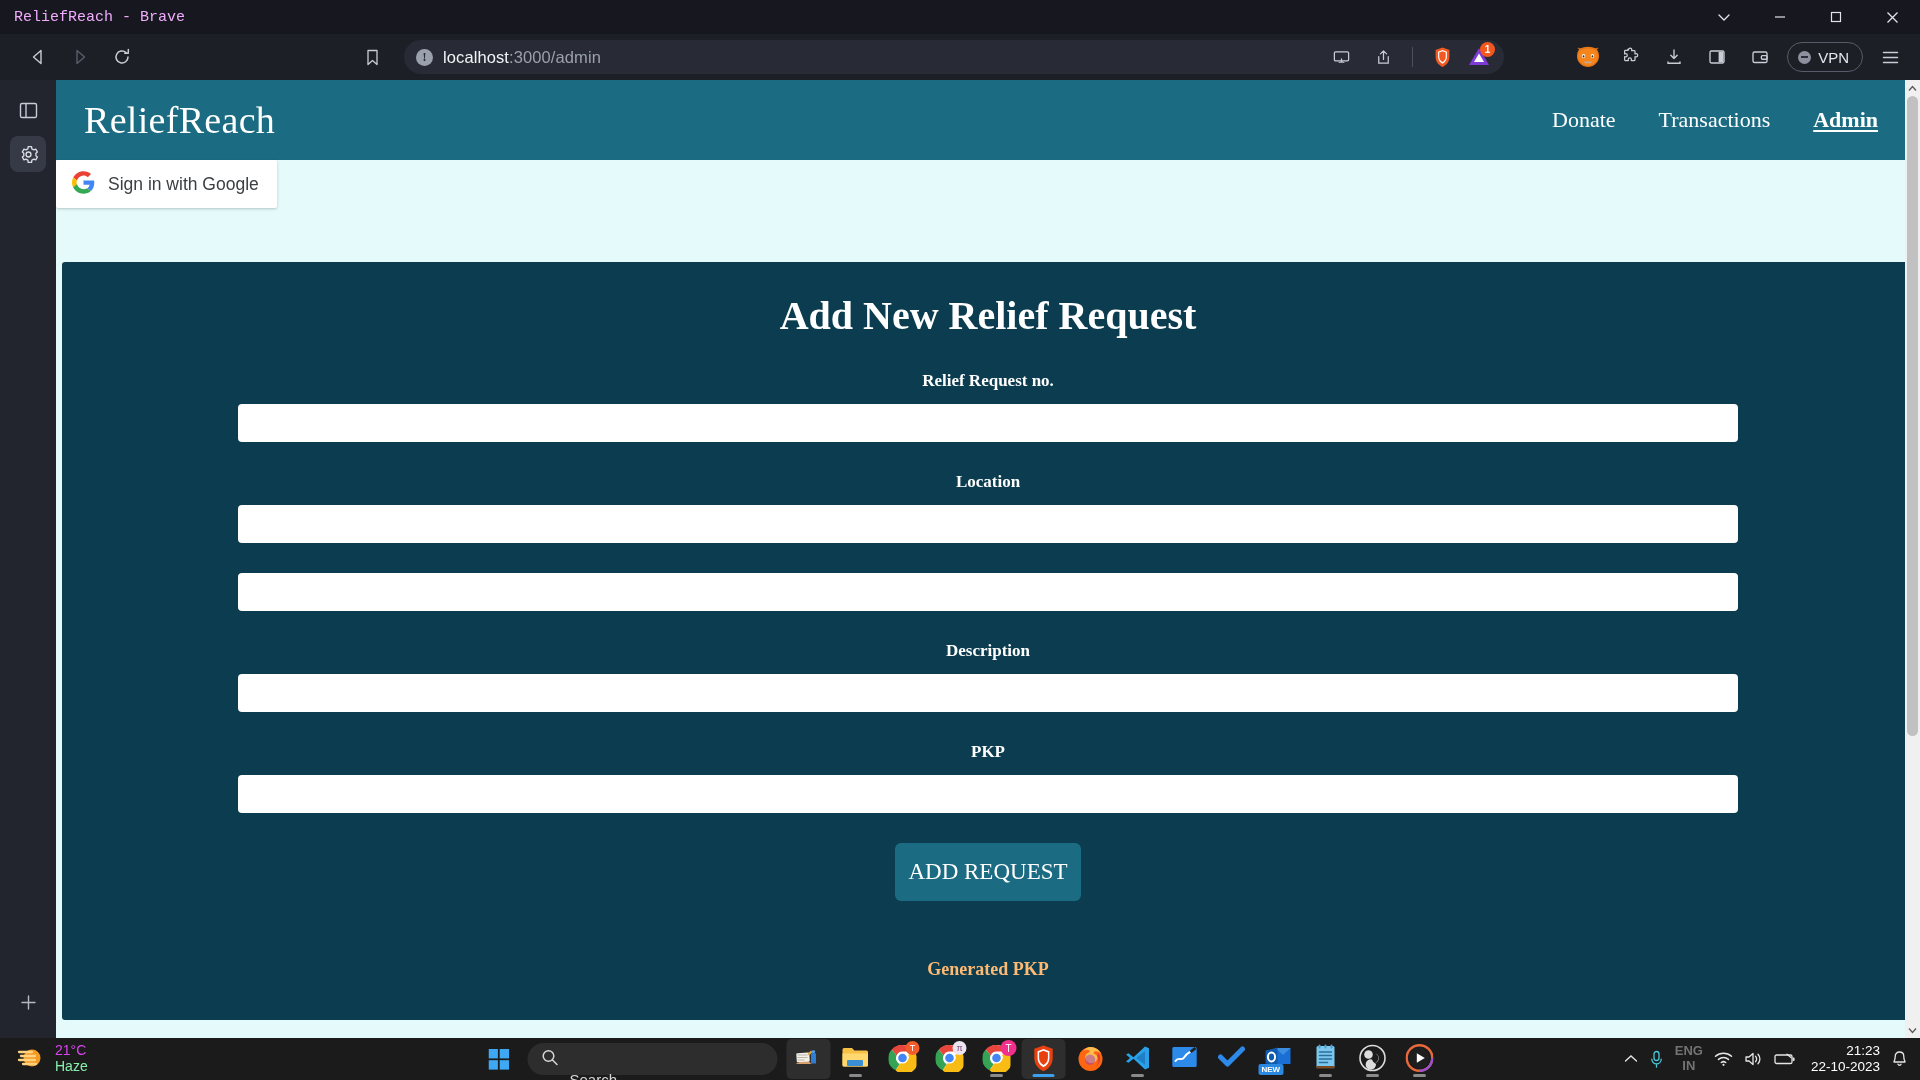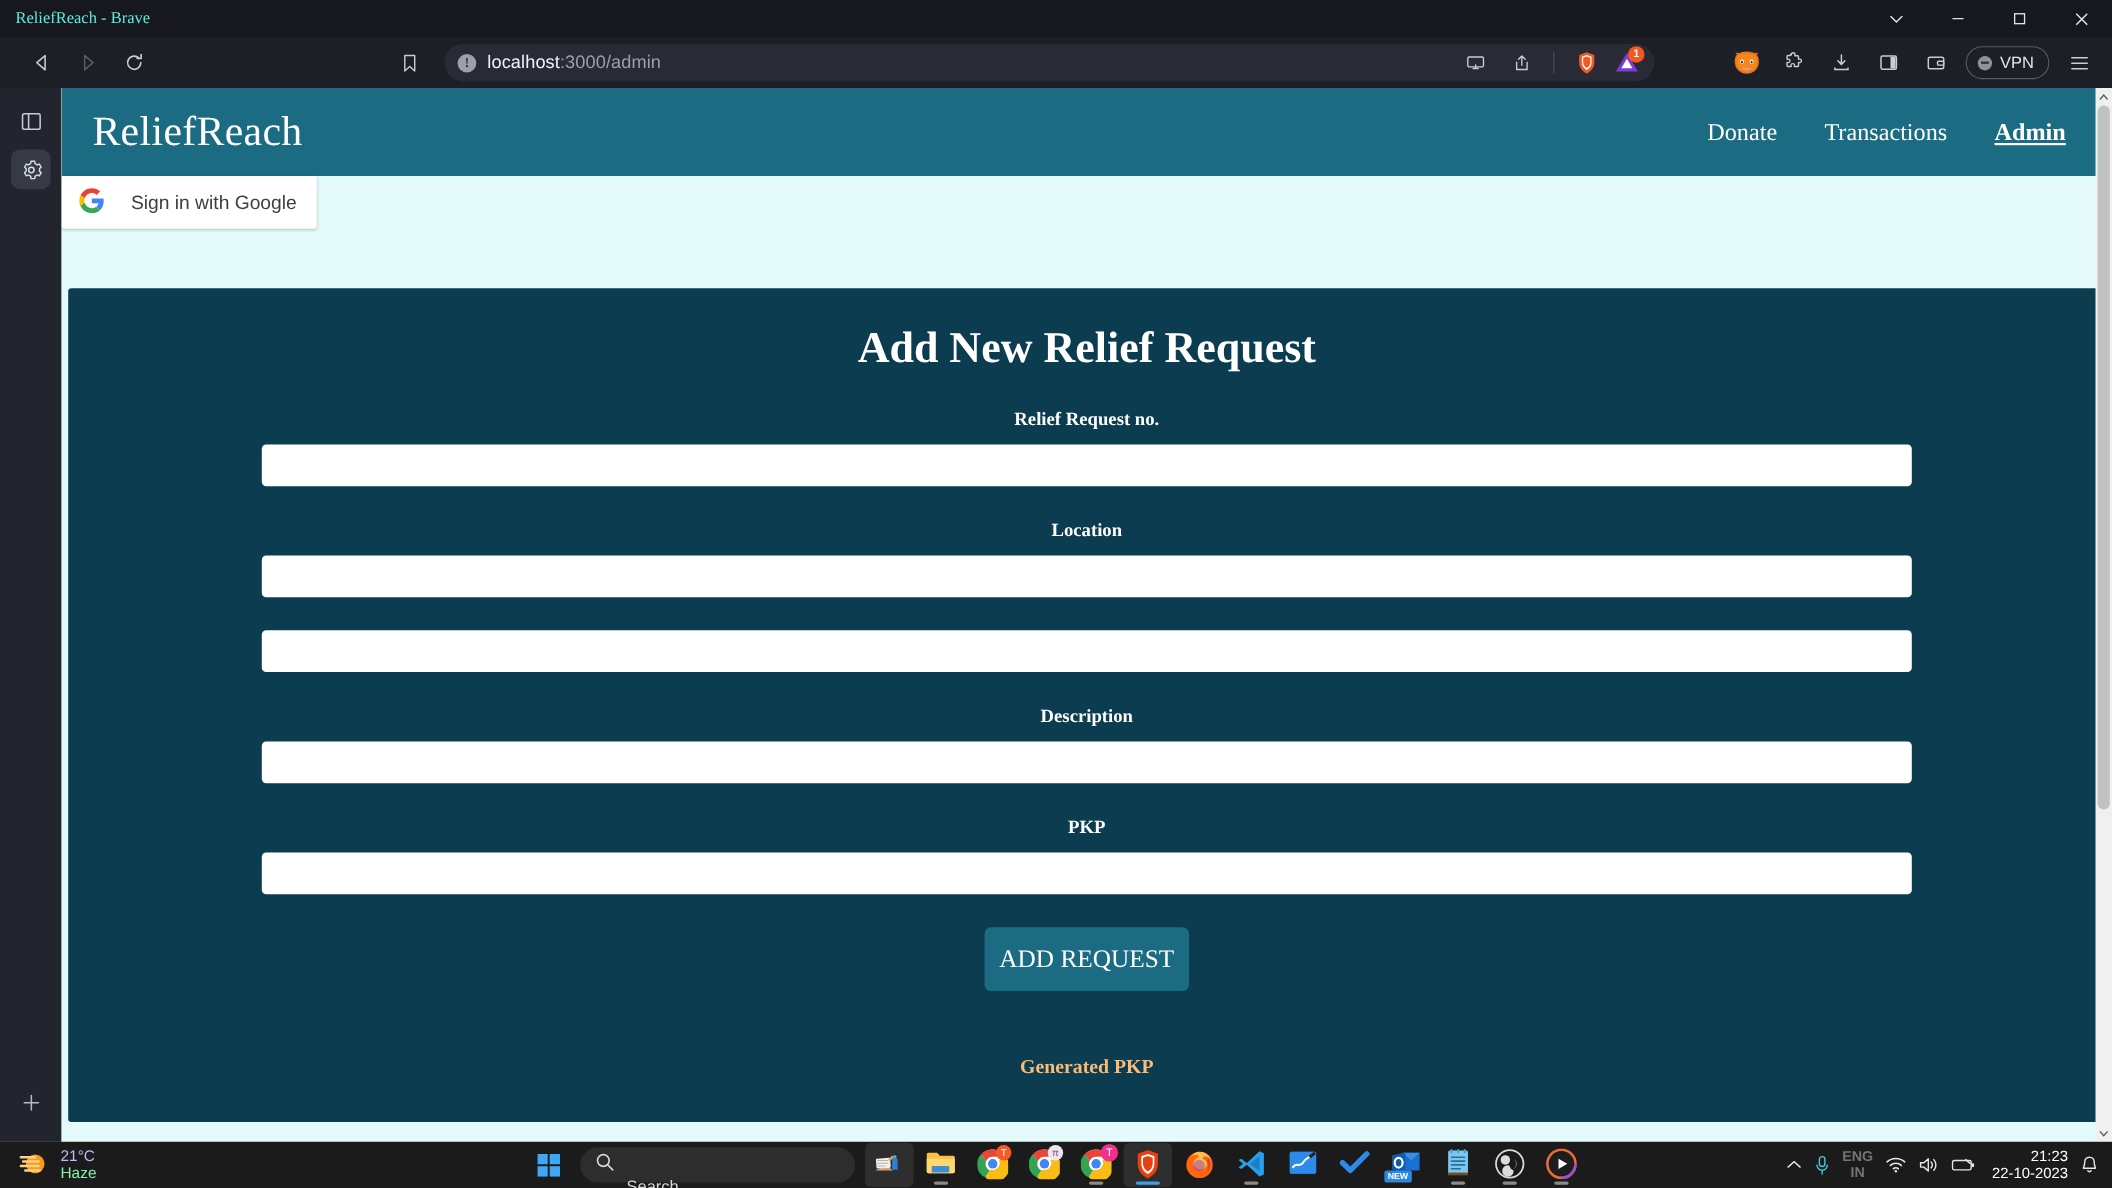--- a/index.html
+++ b/index.html
@@ -13,22 +13,22 @@
   
   #browser-window { width: 1920px; height: 1038px; background: #17181f; position: relative; }
 
   
   .titlebar {
     height: 34px; background: #17181f;
     display: flex; align-items: center;
     position: relative;
   }
   .titlebar-title {
-    color: #5eead4; font-size: 15px; padding-left: 14px;
-    font-family: Liberation Serif, serif;
+    color: #f0abfc; font-size: 15px; padding-left: 14px;
+    font-family: Liberation Mono, monospace;
     white-space: nowrap;
   }
   .win-controls { position: absolute; right: 0; top: 0; height: 34px; display: flex; }
   .win-btn {
     width: 56px; height: 34px; display: flex; align-items: center; justify-content: center;
     color: #e3e4ea;
   }
   .win-btn svg { display: block; }
 
   
@@ -121,21 +121,21 @@
   .nav-link {
     font-family: "Liberation Serif", serif; color: #ffffff;
     font-size: 22px; text-decoration: none; white-space: nowrap;
   }
   .nav-link.active { font-weight: bold; text-decoration: underline; text-underline-offset: 3px; }
 
   
   .gsi-wrap { padding: 0; position: relative; height: 44px; }
   .gsi-btn {
     position: absolute; left: 0; top: 0;
-    display: inline-flex; align-items: center; gap: 24px;
+    display: inline-flex; align-items: center; gap: 13px;
     background: #ffffff; border: none; border-radius: 2px;
     padding: 11px 18px 11px 16px;
     box-shadow: 0 1px 3px rgba(0,0,0,0.22);
     cursor: pointer;
   }
   .gsi-label {
     font-family: "Liberation Sans", sans-serif;
     font-size: 17.5px; color: #3c4043; font-weight: 500; white-space: nowrap;
   }
 
@@ -182,21 +182,21 @@
 
   
   .taskbar {
     height: 42px; width: 1920px; background: #1b1b1b;
     display: flex; align-items: center; position: relative;
   }
   .weather {
     display: flex; align-items: center; gap: 9px; padding-left: 16px; width: 230px;
   }
   .weather-text { line-height: 1.12; }
-  .weather-temp { color: #c4b5fd; font-size: 14px; }
+  .weather-temp { color: #d946ef; font-size: 14px; }
   .weather-cond { color: #86efac; font-size: 14px; }
 
   .tb-center {
     position: absolute; left: 50%; transform: translateX(-50%);
     display: flex; align-items: center; gap: 3px;
   }
   .start-btn { width: 40px; height: 40px; display:flex; align-items:center; justify-content:center; border-radius:4px;}
   .search-pill {
     height: 32px; width: 250px; background: #2d2d2d; border-radius: 16px;
     display: flex; align-items: center; gap: 11px; padding: 0 14px; margin: 0 6px;

